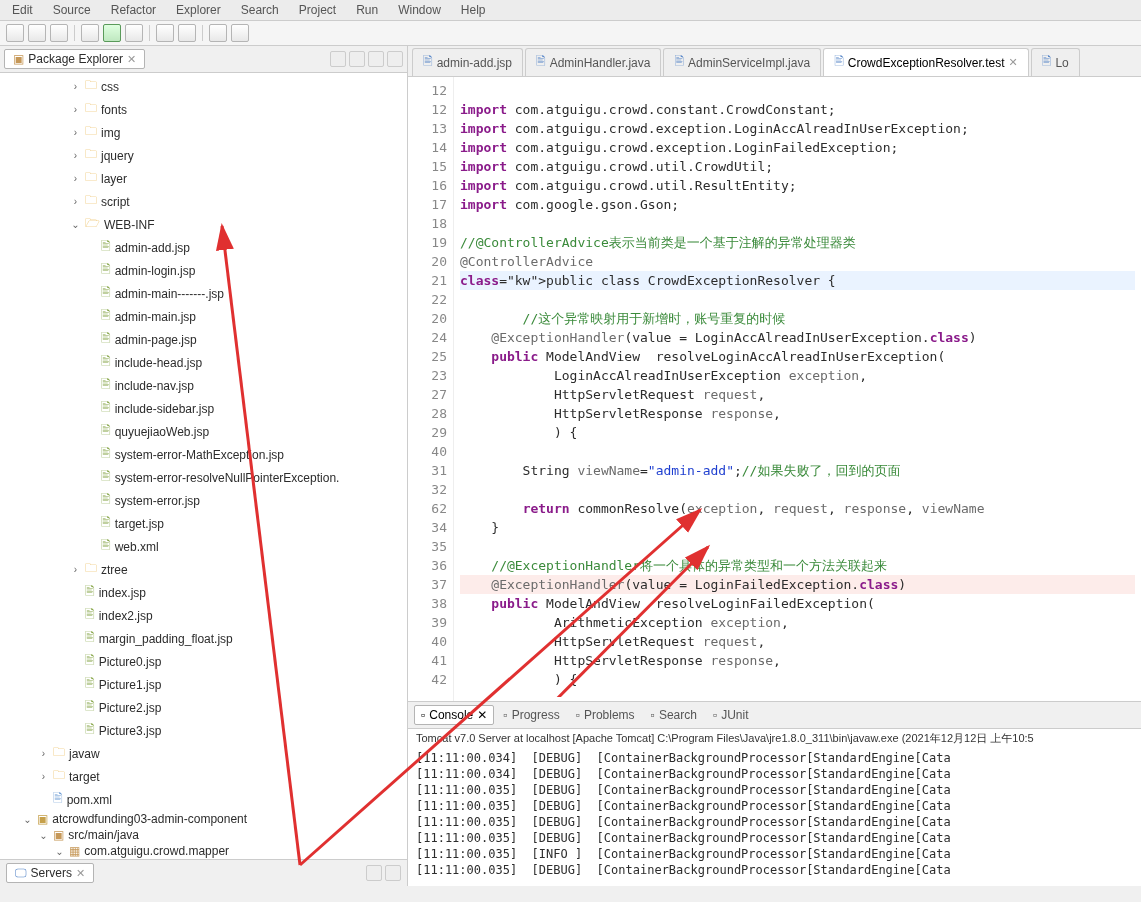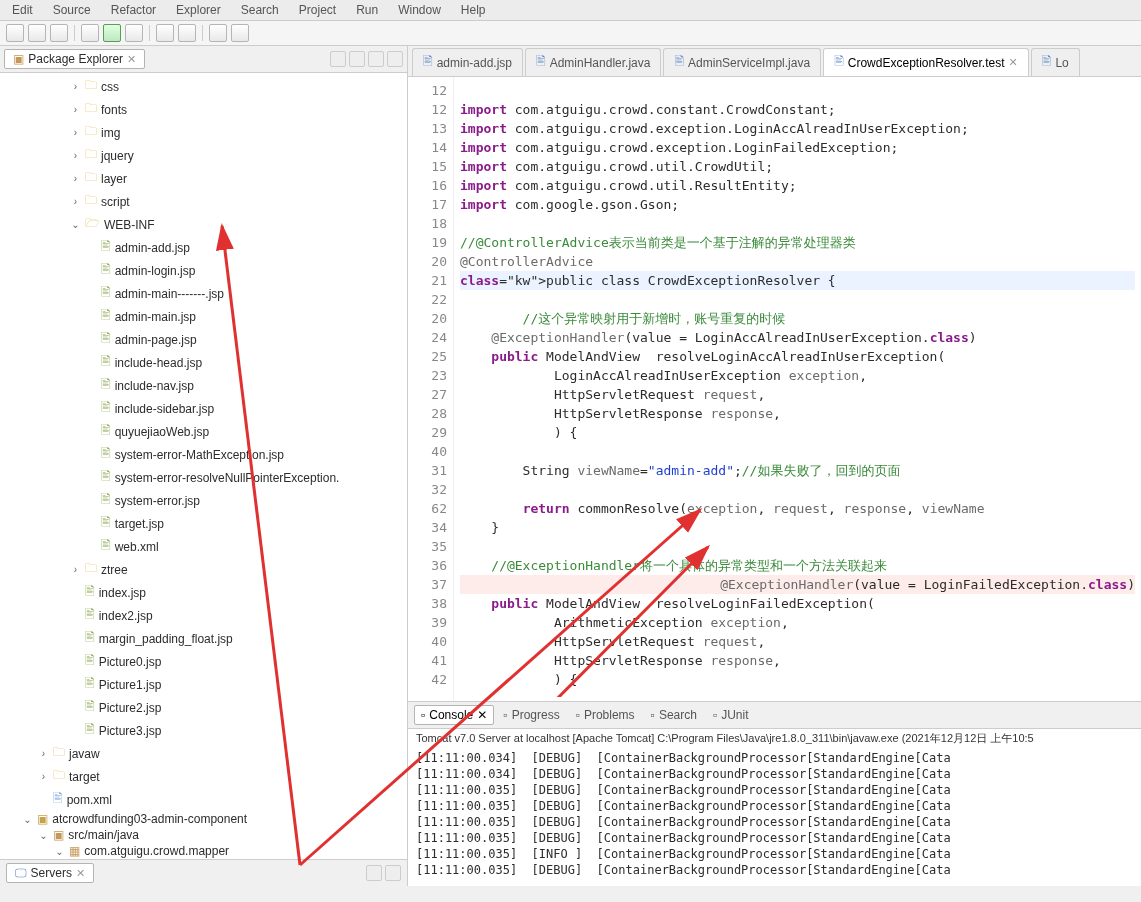--- a/index.html
+++ b/index.html
@@ -30,21 +30,21 @@
 .etab { display:flex; align-items:center; gap:4px; padding: 3px 10px; font-size: 12px; border:1px solid #ccc; border-bottom:none; background: #efefef; border-radius: 3px 3px 0 0; color:#555; }
 .etab.active { background:#fff; color:#000; }
 .etab .x { color:#999; font-size:11px; }
 .code-wrap { flex:1; display:flex; overflow:hidden; position:relative; }
 .gutter { width: 46px; background:#fff; border-right:1px solid #eee; text-align:right; padding: 4px 6px 4px 0; color:#888; font-family: Consolas, monospace; font-size:13px; line-height:19px; }
 .code { flex:1; padding: 4px 6px; font-family: Consolas, monospace; font-size:13px; line-height:19px; white-space: pre; overflow-x:hidden; }
 .kw { color:#8a1b8a; font-weight:bold; }
 .cm { color:#3a8a3a; }
 .str { color:#1f3fd0; }
 .ann { color:#6b6b6b; }
-.err-line { background:#fdecea;text-align:right; }
+.err-line { background:#fdecea; }
 .hl-line { background:#eaf3ff; }
 .console-area { height: 185px; border-top:1px solid #ccc; display:flex; flex-direction:column; }
 .console-tabs { display:flex; gap:2px; padding:3px 6px; background:#f0f0f0; border-bottom:1px solid #ccc; font-size:12px; }
 .ctab { display:flex; align-items:center; gap:4px; padding:2px 6px; border:1px solid transparent; color:#555; }
 .ctab.active { background:#fff; border:1px solid #b4b4b4; border-radius:2px; color:#000; }
 .console-desc { padding: 2px 8px; color:#333; font-size:11px; background:#fff; }
 .console-body { flex:1; overflow:auto; font-family: Consolas, monospace; font-size:12px; line-height:16px; padding:2px 8px; background:#fff; white-space: pre; }
 svg.arrows { position:absolute; pointer-events:none; }
 .watermark { position:absolute; right:18px; bottom:6px; font-size:22px; color:rgba(120,120,120,.25); font-weight:500; letter-spacing:1px; }
 </style>

